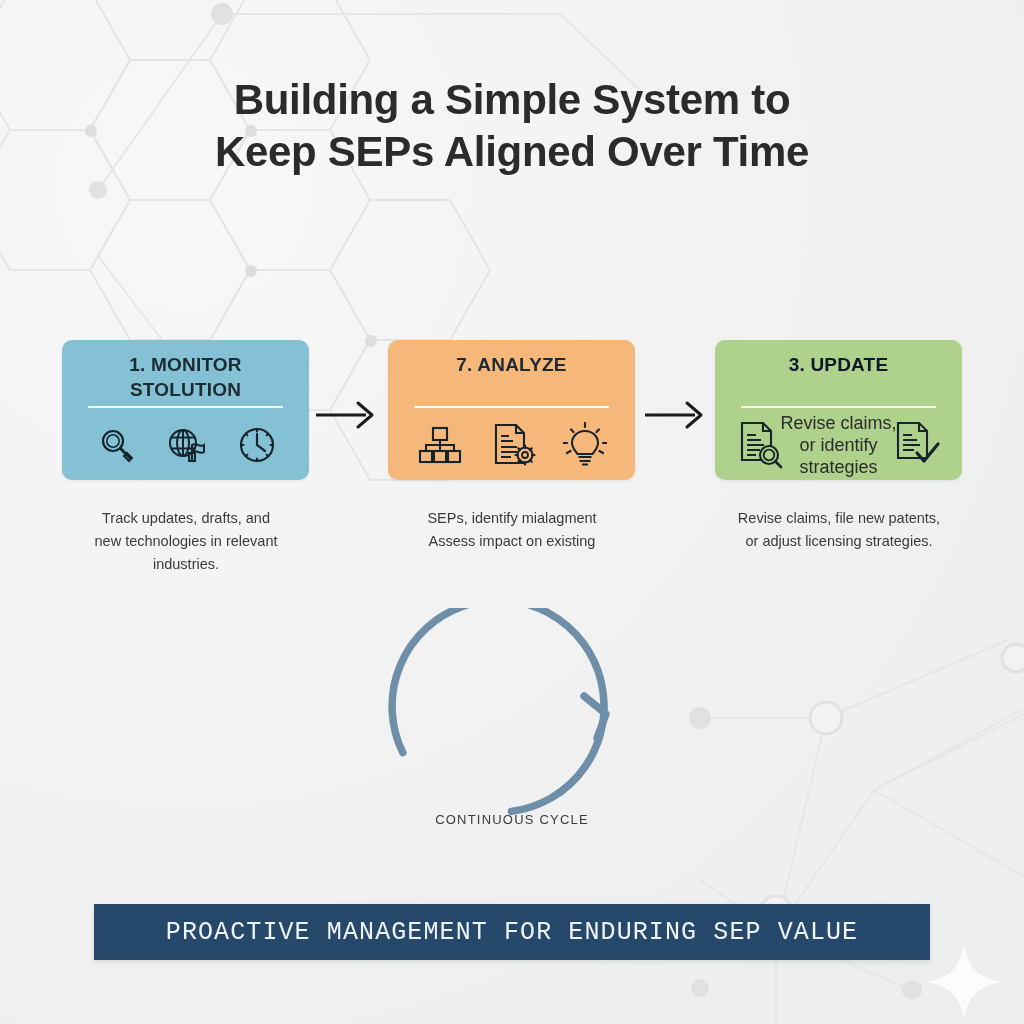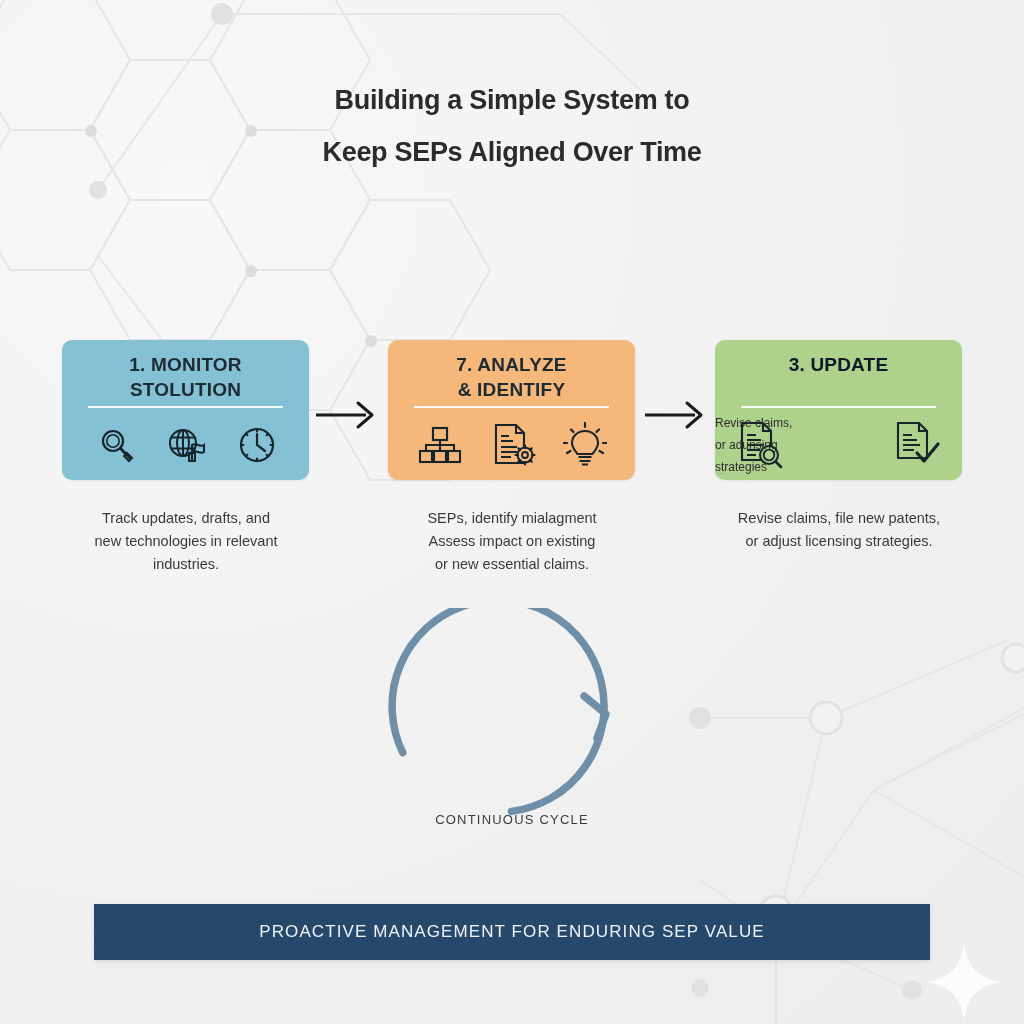--- a/index.html
+++ b/index.html
@@ -32,21 +32,21 @@
 
   
   .title {
     position: absolute;
     left: 0;
     top: 74px;
     width: 1024px;
     text-align: center;
     color: #2b2b2b;
     font-weight: bold;
-    font-size: 27px;
+    font-size: 42px;
     line-height: 52px;
     letter-spacing: -0.3px;
     font-family: "Liberation Sans", sans-serif;
   }
   .title .line { display: block; }
 
   
   .cards {
     position: absolute;
     left: 0;
@@ -104,22 +104,22 @@
     gap: 26px;
   }
   .card-3 .card-icons { gap: 108px; }
   .icon-svg { display: block; }
 
   .overlay-text {
     position: absolute;
     left: 0;
     top: 72px;
     width: 247px;
-    text-align: left;
-    font-size: 12px;
+    text-align: center;
+    font-size: 18px;
     line-height: 22px;
     color: #2c2c2c;
     pointer-events: none;
   }
   .overlay-text .l { display: block; }
 
   
   .connector {
     position: absolute;
     top: 397px;
@@ -171,23 +171,23 @@
     width: 836px;
     height: 56px;
     background: #26486b;
     display: flex;
     align-items: center;
     justify-content: center;
     box-shadow: 0 2px 5px rgba(0,0,0,0.10);
   }
   .banner-text {
     color: #eef4f8;
-    font-size: 17px;
+    font-size: 25px;
     letter-spacing: 1.1px;
-    font-family: Liberation Sans, sans-serif;
+    font-family: Liberation Mono, monospace;
   }
 </style>
 </head>
 <body>
 
 <div id="root">
 
   <svg class="bg-layer" viewBox="0 0 1024 1024" xmlns="http://www.w3.org/2000/svg">
     <g stroke="#e4e6e5" stroke-width="2" fill="none">
       <polygon points="-30,60 10,-10 90,-10 130,60 90,130 10,130"></polygon>
@@ -284,21 +284,20 @@
             <path d="M32 10 L30.6 11.4"></path>
               <path d="M11.4 30.6 L10 32"></path>
           </g>
         </svg>
       </div>
     </div>
 
     <div class="card card-2">
       <div class="card-title">
         <span class="l">7. ANALYZE</span>
-        <span class="l">&amp; IDENTIFY</span>
       </div>
       <div class="card-rule"></div>
       <div class="card-icons">
         <svg class="icon-svg" width="46" height="44" viewBox="0 0 46 44" fill="none" stroke="#16242c" stroke-width="2.1">
           <rect x="16" y="5" width="14" height="12"></rect>
           <rect x="3" y="28" width="12" height="11"></rect>
           <rect x="17" y="28" width="12" height="11"></rect>
           <rect x="31" y="28" width="12" height="11"></rect>
           <path d="M23 17 V22 M9 28 V22 H37 V28 M23 22 V28"></path>
         </svg>
@@ -358,21 +357,21 @@
           <path d="M5 3 H26 L34 11 V38 H5 Z"></path>
           <path d="M26 3 V11 H34"></path>
           <g stroke-width="1.8">
             <path d="M10 15 H19 M10 20 H24 M10 25 H27 M10 30 H21"></path>
           </g>
           <path d="M24 33 L31 41 L45 24" stroke-width="3.2" stroke-linecap="round" stroke-linejoin="round"></path>
         </svg>
       </div>
       <div class="overlay-text">
         <span class="l">Revise claims,</span>
-        <span class="l">or adunsing</span>
+        <span class="l">or identify</span>
         <span class="l">strategies</span>
       </div>
     </div>
   </div>
 
   <svg class="connector conn-1" viewBox="0 0 68 36" fill="none" stroke="#1b1b1b" stroke-width="3">
     <path d="M2 18 H52"></path>
     <path d="M44 6 L58 18 L44 30" stroke-linecap="round" stroke-linejoin="round"></path>
   </svg>
   <svg class="connector conn-2" viewBox="0 0 68 36" fill="none" stroke="#1b1b1b" stroke-width="3">
@@ -381,21 +380,20 @@
   </svg>
 
   <div class="caption cap-1">
     <span class="l">Track updates, drafts, and</span>
     <span class="l">new technologies in relevant</span>
     <span class="l">industries.</span>
   </div>
   <div class="caption cap-2">
     <span class="l">SEPs, identify mialagment</span>
     <span class="l">Assess impact on existing</span>
-    <span class="l">or new essential claims.</span>
   </div>
   <div class="caption cap-3">
     <span class="l">Revise claims, file new patents,</span>
     <span class="l">or adjust licensing strategies.</span>
   </div>
 
   <svg class="cycle" viewBox="0 0 265 210" fill="none">
     <path d="M16 125 A 106 106 0 1 1 110 205" stroke="#6f8fa8" stroke-width="7.5" stroke-linecap="round" transform="rotate(-12 112 112)"></path>
     <path d="M202 88 L224 106 L215 130" stroke="#6f8fa8" stroke-width="7.5" fill="none" stroke-linecap="round" stroke-linejoin="round"></path>
   </svg>

